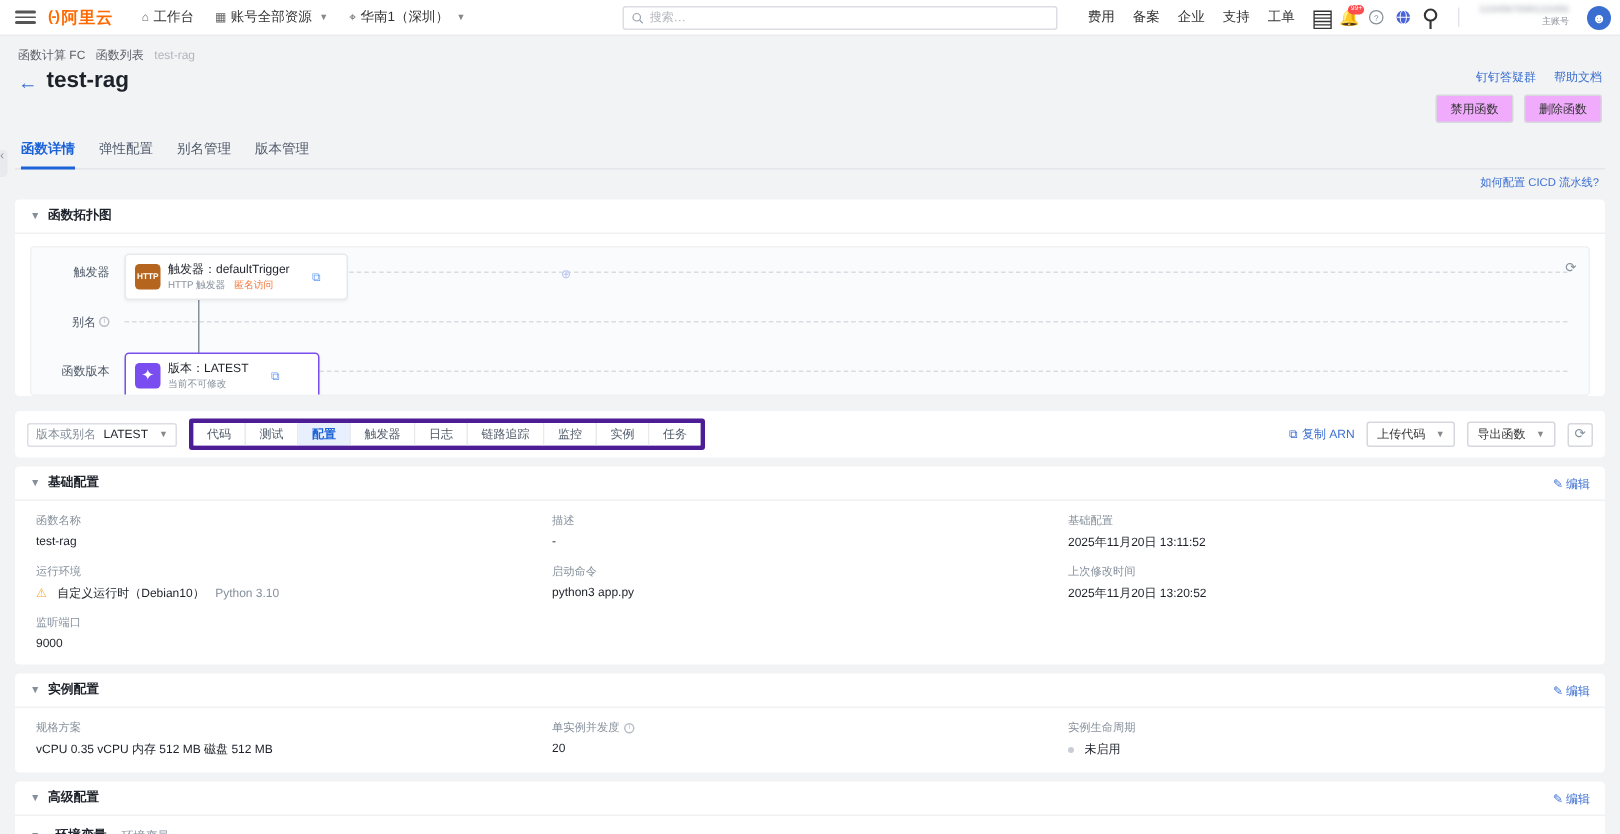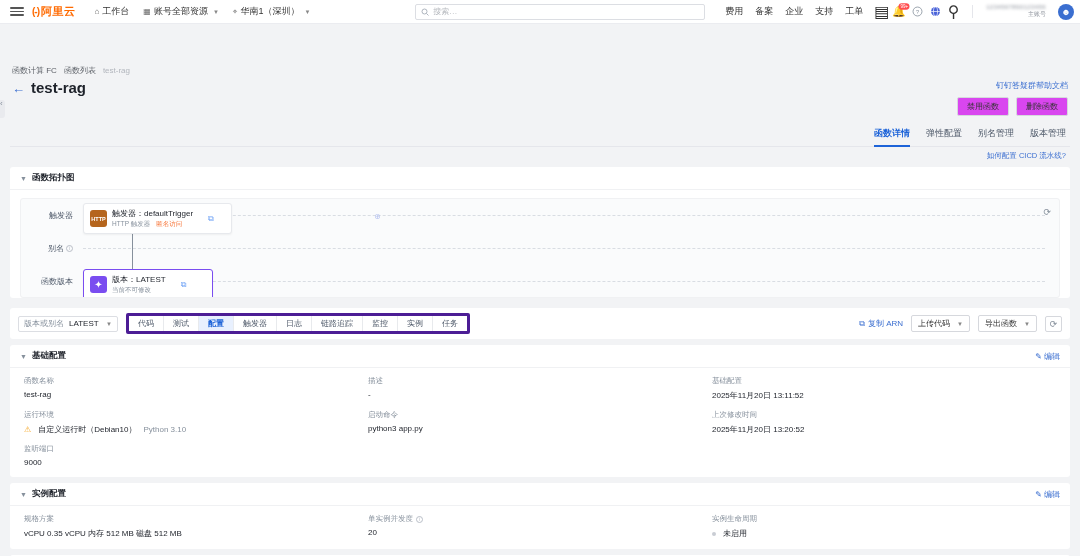--- a/index.html
+++ b/index.html
@@ -51,38 +51,38 @@
   .acct-id { font-size: 6px; color: #8a8f99; filter: blur(1.6px); letter-spacing: .4px; }
   .acct-sub { font-size: 6px; color: #8a8f99; }
   .avatar {
     width: 16px; height: 16px; border-radius: 50%; background: #3a6ed0;
     display: flex; align-items: center; justify-content: center; color: #fff; font-size: 9px; cursor: pointer;
   }
 
   
   .content { padding: 0 10px; }
   .crumbs { display: flex; align-items: center; gap: 7px; padding: 7px 2px 4px 2px; font-size: 8px; }
-  .crumb { color: #5b5f66; cursor: pointer; margin-top: 34px; }
+  .crumb { color: #5b5f66; cursor: pointer; }
   .crumb.last { color: #b2b6bd; cursor: default; }
 
   .title-row { display: flex; align-items: flex-start; justify-content: space-between; padding: 0 2px; }
   .title-left { display: flex; align-items: center; gap: 6px; }
   .back-arrow { font-size: 13px; color: #3a6ed0; cursor: pointer; line-height: 1; }
   .page-title { font-size: 15px; font-weight: bold; color: #1d2129; line-height: 1.1; }
   .title-right { display: flex; flex-direction: column; align-items: flex-end; gap: 6px; }
-  .help-links { display: flex; gap: 0; text-align: right; }
+  .help-links { display: flex; gap: 12px; text-align: right; }
   .help-link { font-size: 8px; color: #3a6ed0; cursor: pointer; }
   .btn-row { display: flex; gap: 7px; }
   .btn {
-    border: 1px solid #d6d8dd; background: #d946ef; color: #333; font-size: 8px;
+    border: 1px solid #d6d8dd; background: #f0abfc; color: #333; font-size: 8px;
     padding: 3px 9px; border-radius: 2px; cursor: pointer; font-family: inherit; white-space: nowrap;
   }
 
   
-  .tabs-main { display: flex; gap: 16px; padding: 6px 4px 0 4px; border-bottom: 1px solid #e5e6eb; margin: 4px 0 0 0; justify-content: flex-end; }
+  .tabs-main { display: flex; gap: 16px; padding: 6px 4px 0 4px; border-bottom: 1px solid #e5e6eb; margin: 4px 0 0 0; }
   .tab-main {
     font-size: 9px; color: #4e5969; padding: 0 0 5px 0; cursor: pointer;
     border-bottom: 2px solid transparent; position: relative; top: 1px;
   }
   .tab-main.active { color: #1d63d8; font-weight: bold; border-bottom-color: #1d63d8; }
 
   .cicd-row { display: flex; justify-content: flex-end; padding: 4px 4px 0 0; }
   .cicd-link { font-size: 7.5px; color: #3a6ed0; cursor: pointer; }
 
   

